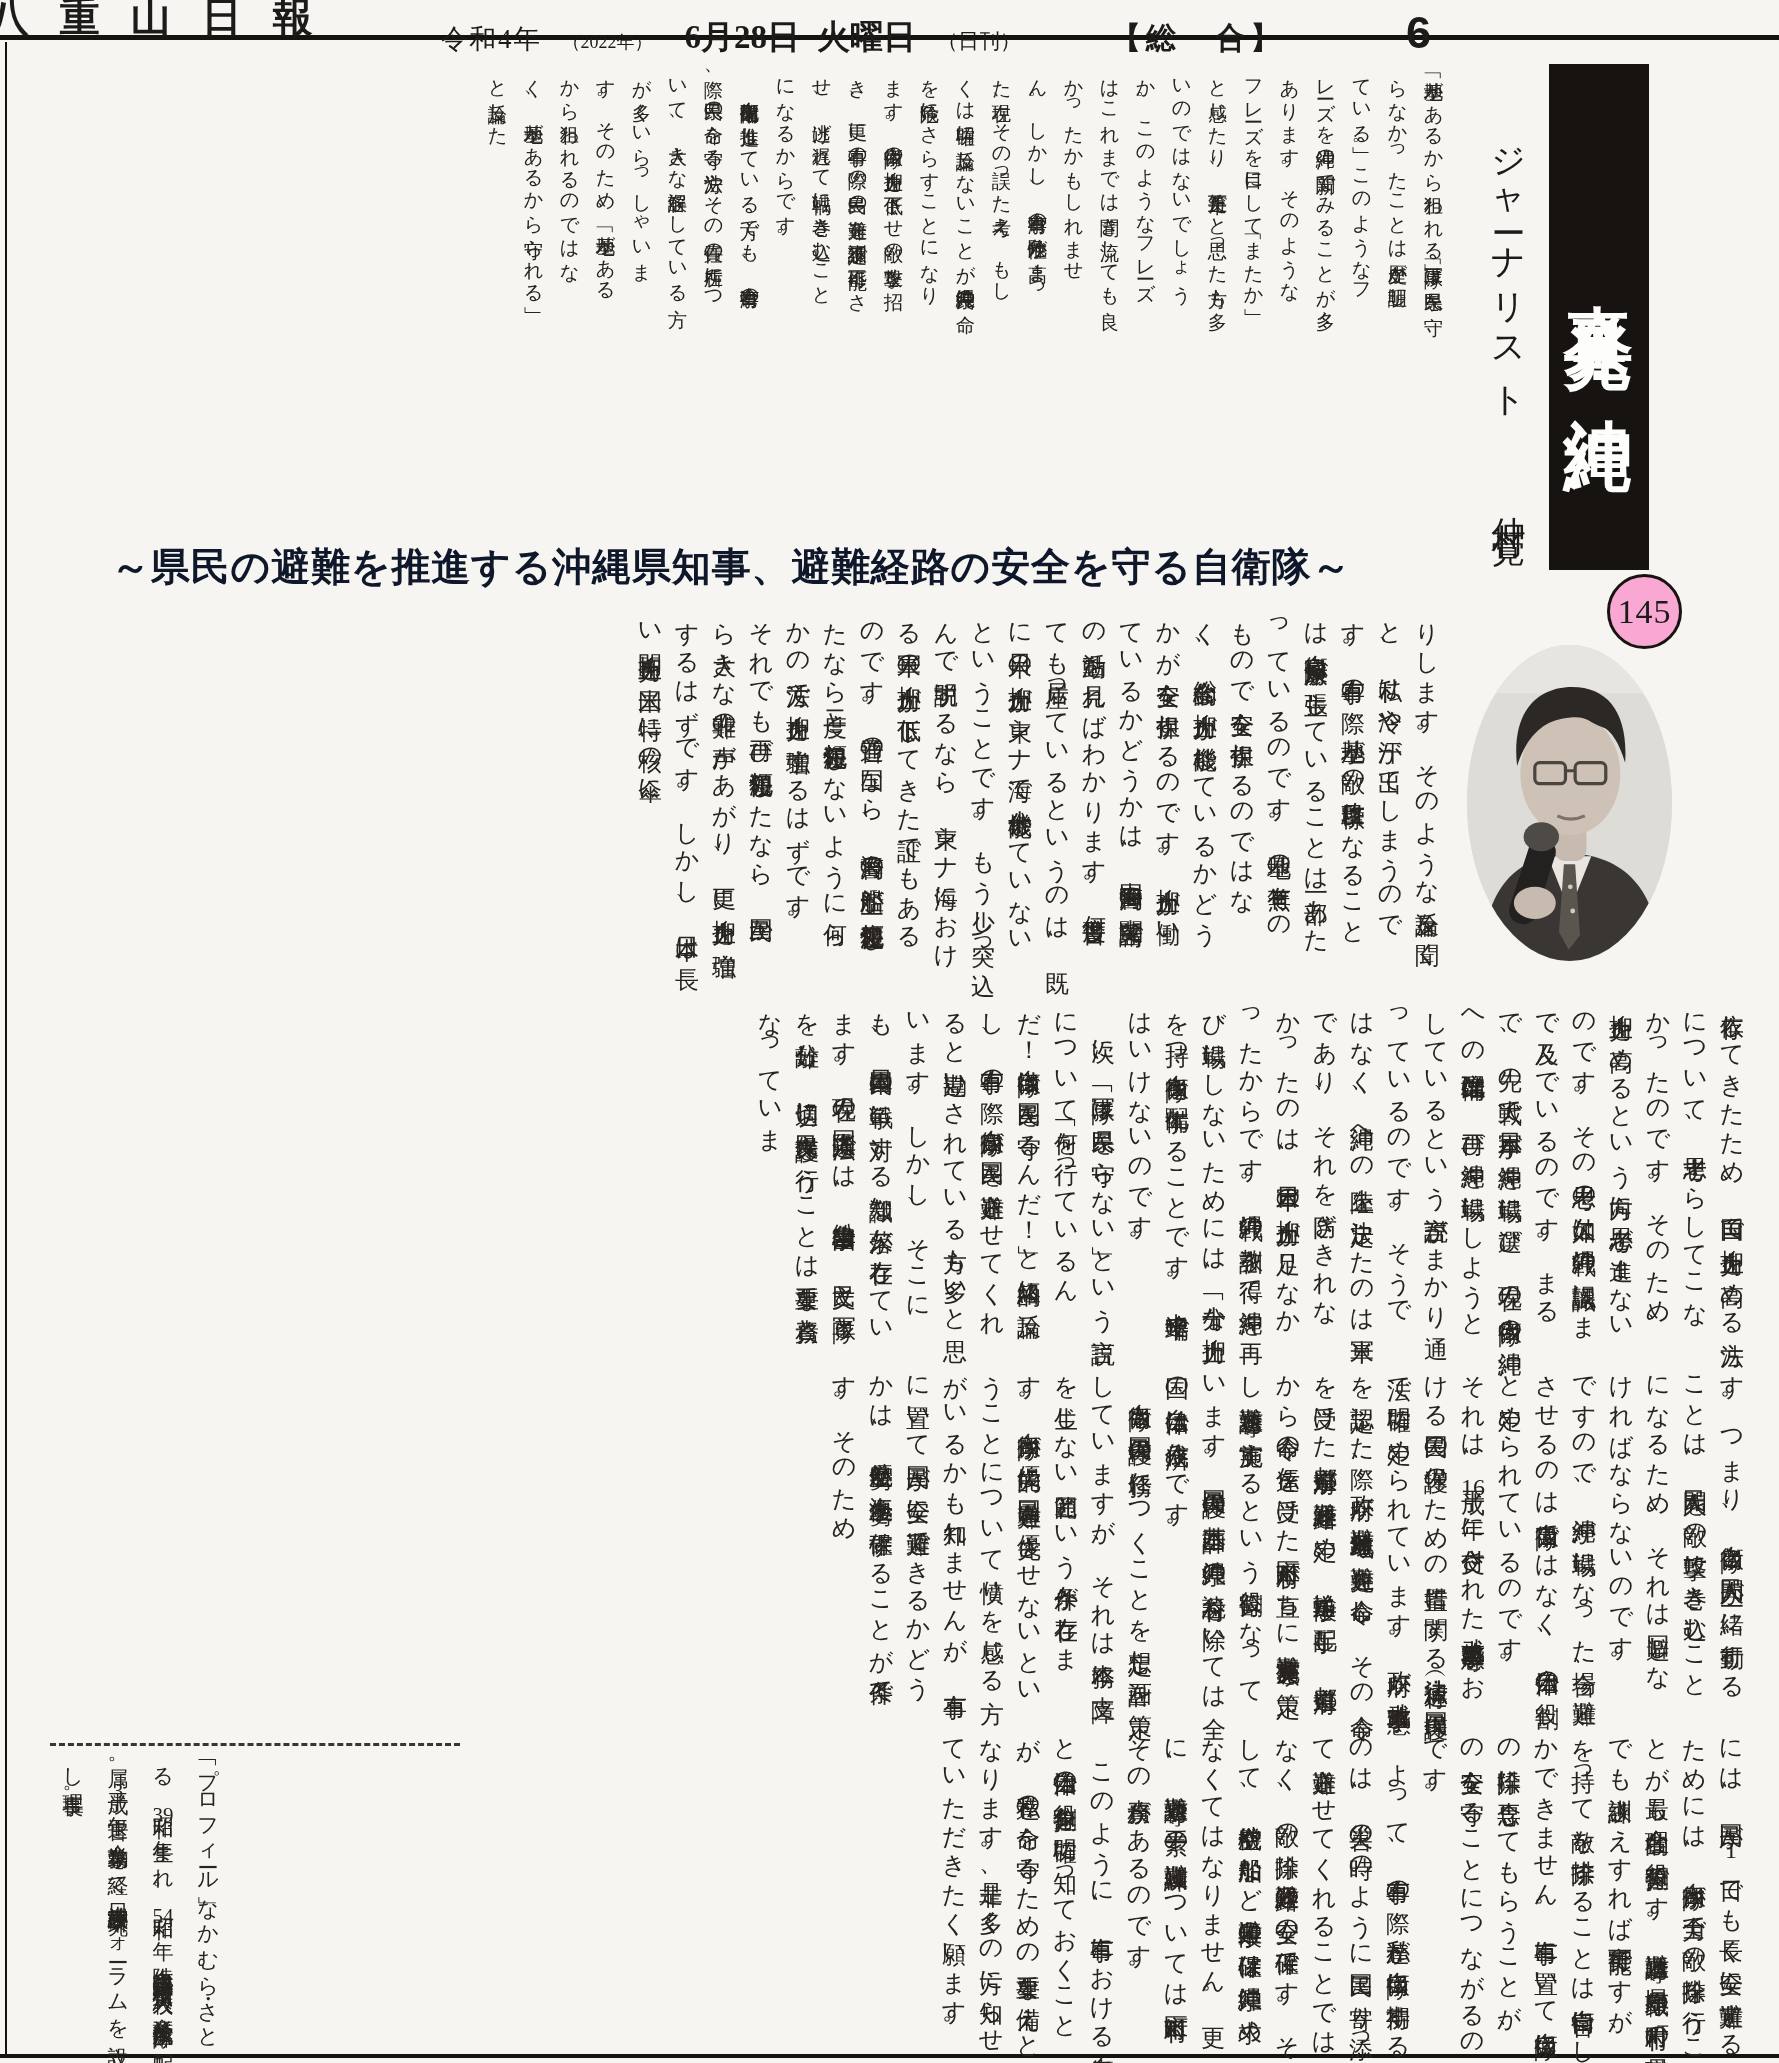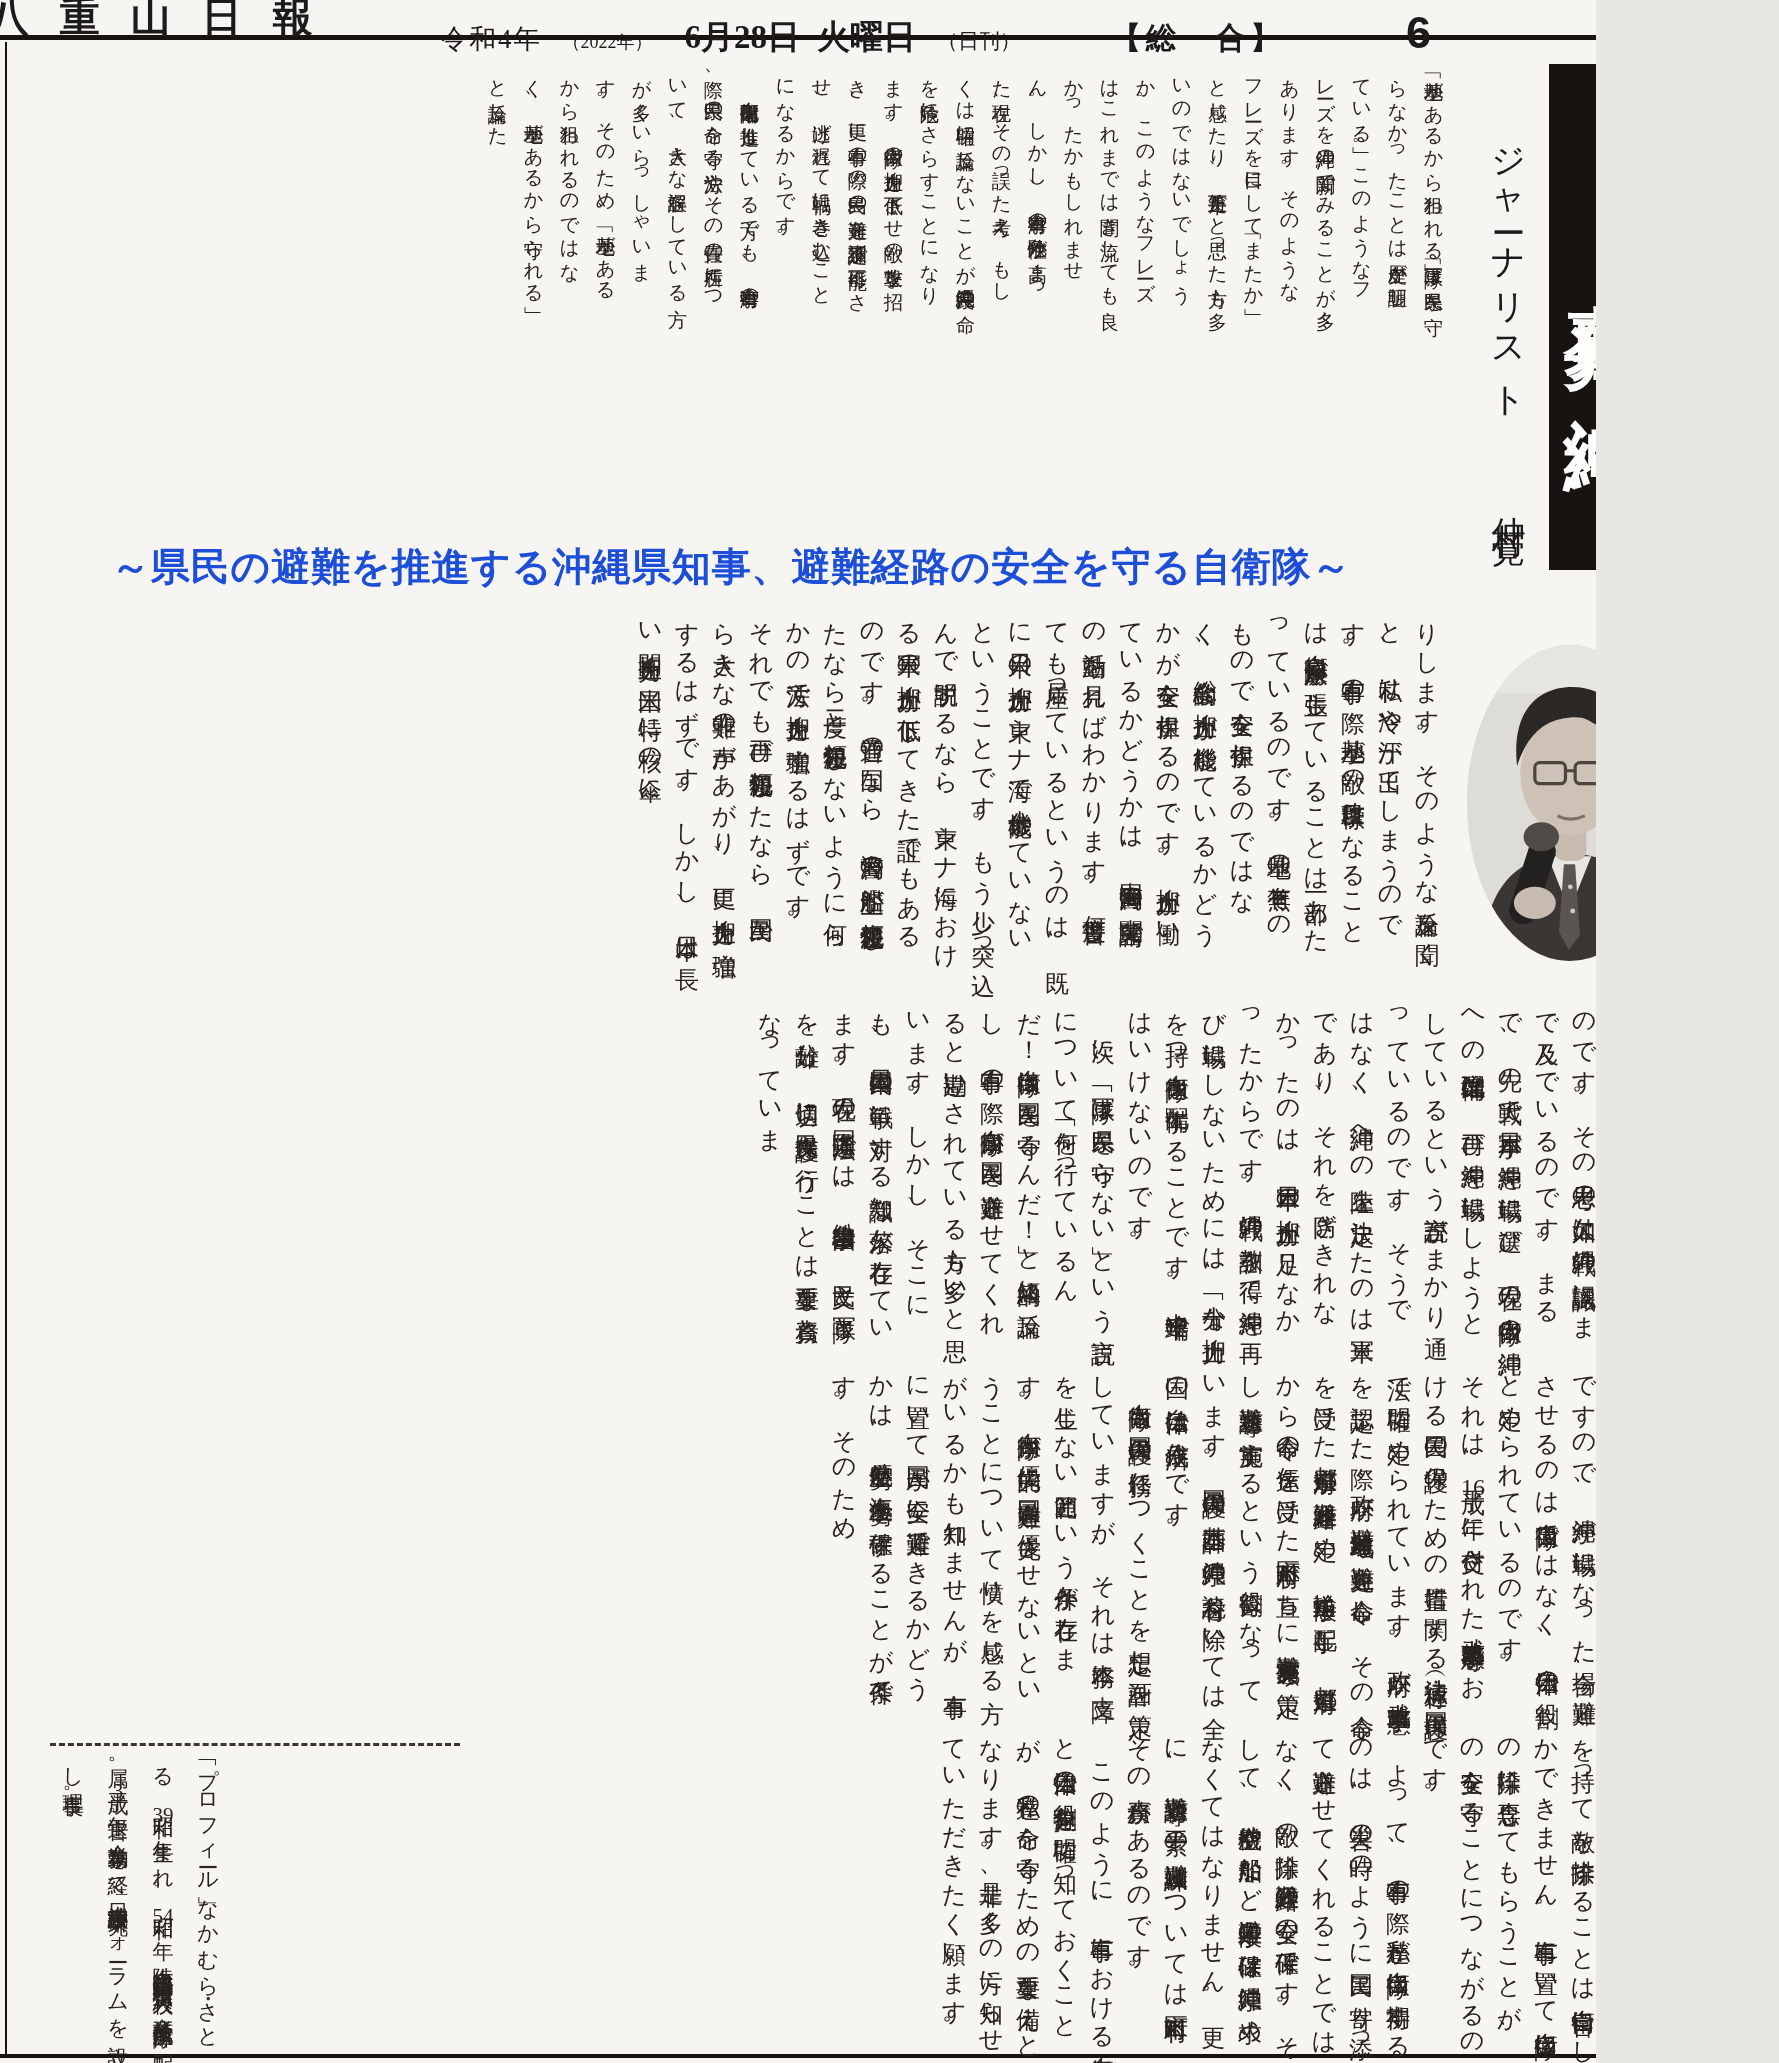--- a/index.html
+++ b/index.html
@@ -4,21 +4,21 @@
 <style>
   html,body{margin:0;padding:0;}
   body{
     width:1779px;height:2064px;
     background:#e9e7e2;
     font-family:"Liberation Serif","DejaVu Serif",serif;
     color:#1d1b19;
     -webkit-font-smoothing:antialiased;
   }
   .page{
-    position:relative;width:1596px;height:2064px;
+    position:relative;width:1779px;height:2064px;
     background:#f7f5f1;
     overflow:hidden;
   }
   
   .masthead{
     position:absolute;left:0;top:0;width:1779px;height:35px;
     border-bottom:5.6px solid #17140f;
     display:flex;align-items:center;
   }
   .paper-name{
@@ -78,21 +78,21 @@
   }
   
   .headline{
     position:absolute;left:239px;top:413px;width:1016px;height:119px;
     font-size:95px;font-weight:900;letter-spacing:6.4px;white-space:nowrap;
     color:#14110d;line-height:113px;
   }
   .subheadline{
     position:absolute;left:111px;top:537px;width:1322px;height:63px;
     font-size:39px;font-weight:900;letter-spacing:0.8px;white-space:nowrap;
-    color:#1d4ed8;line-height:60px;
+    color:#0f172a;line-height:60px;
   }
   
   .block-intro{position:absolute;left:161px;top:66px;width:1290px;height:242px;font-size:19.3px;line-height:36px;letter-spacing:0.8px;}
   .block-a{position:absolute;left:44px;top:606px;width:1401px;height:351px;}
   .block-b{position:absolute;left:39px;top:996px;width:1711px;height:342px;}
   .block-c{position:absolute;left:39px;top:1359px;width:1711px;height:342px;}
   .block-d{position:absolute;left:480px;top:1722px;width:1269px;height:337px;}
   
   .profile{
     position:absolute;left:50px;top:1743px;width:410px;height:313px;

